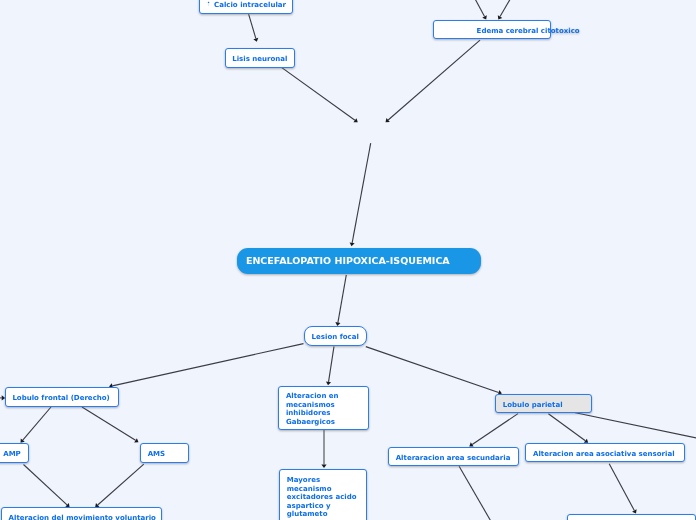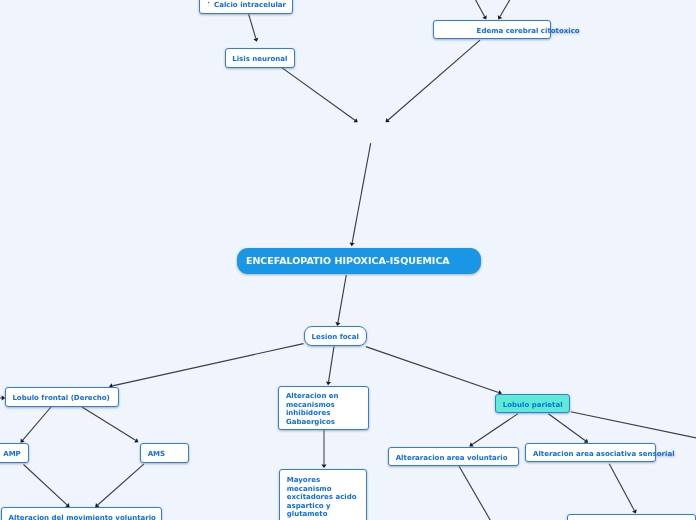--- a/index.html
+++ b/index.html
@@ -132,33 +132,33 @@
     </div>
     <div class="node" style="left: 304px; top: 326.4px; width: 62.7px; height: 19.4px; background: rgb(255, 255, 255); border-color: rgb(43, 125, 237); color: rgb(13, 110, 232); border-radius: 8px;">
       <span class="txt">Lesion focal</span>
     </div>
     <div class="node" style="left: 4.8px; top: 387.4px; width: 113.9px; height: 19.4px; background: rgb(255, 255, 255); border-color: rgb(43, 125, 237); color: rgb(13, 110, 232);">
       <span class="txt">Lobulo frontal (Derecho)</span>
     </div>
     <div class="node multi" style="left: 278.3px; top: 385.7px; width: 90.5px; height: 44px; background: rgb(255, 255, 255); border-color: rgb(43, 125, 237); color: rgb(13, 110, 232);">
       <span class="txt">Alteracion en mecanismos inhibidores Gabaergicos</span>
     </div>
-    <div class="node" style="left: 495.1px; top: 393.7px; width: 75px; height: 19.4px; background: #5eead4; border-color: rgb(43, 125, 237); color: rgb(13, 110, 232);">
+    <div class="node" style="left: 495.1px; top: 393.7px; width: 97px; height: 19.4px; background: #e5e5e5; border-color: rgb(43, 125, 237); color: rgb(13, 110, 232);">
       <span class="txt">Lobulo parietal</span>
     </div>
     <div class="node" style="left: -4.4px; top: 443.4px; width: 33.2px; height: 19.4px; background: rgb(255, 255, 255); border-color: rgb(43, 125, 237); color: rgb(13, 110, 232);">
       <span class="txt">AMP</span>
     </div>
     <div class="node" style="left: 140.1px; top: 443.4px; width: 49px; height: 19.4px; background: rgb(255, 255, 255); border-color: rgb(43, 125, 237); color: rgb(13, 110, 232);">
       <span class="txt">AMS</span>
     </div>
     <div class="node" style="left: 388.1px; top: 447.1px; width: 130.7px; height: 18.9px; background: rgb(255, 255, 255); border-color: rgb(43, 125, 237); color: rgb(13, 110, 232);">
-      <span class="txt">Alteraracion area voluntario</span>
+      <span class="txt">Alteraracion area secundaria</span>
     </div>
-    <div class="node" style="left: 525.4px; top: 443.4px; width: 131px; height: 19px; background: rgb(255, 255, 255); border-color: rgb(43, 125, 237); color: rgb(13, 110, 232);">
+    <div class="node" style="left: 525.4px; top: 443.4px; width: 160px; height: 19px; background: rgb(255, 255, 255); border-color: rgb(43, 125, 237); color: rgb(13, 110, 232);">
       <span class="txt">Alteracion area asociativa sensorial</span>
     </div>
     <div class="node multi" style="left: 279.2px; top: 468.7px; width: 88px; height: 54.1px; background: rgb(255, 255, 255); border-color: rgb(43, 125, 237); color: rgb(13, 110, 232);">
       <span class="txt">Mayores mecanismo excitadores acido aspartico y glutameto</span>
     </div>
     <div class="node" style="left: 1px; top: 507.3px; width: 161px; height: 19.4px; background: rgb(255, 255, 255); border-color: rgb(43, 125, 237); color: rgb(13, 110, 232);">
       <span class="txt">Alteracion del movimiento voluntario</span>
     </div>
     <div class="node" style="left: 566.8px; top: 514.3px; width: 129px; height: 19.4px; background: rgb(255, 255, 255); border-color: rgb(43, 125, 237); color: rgb(13, 110, 232);">
       <span class="txt"></span>

